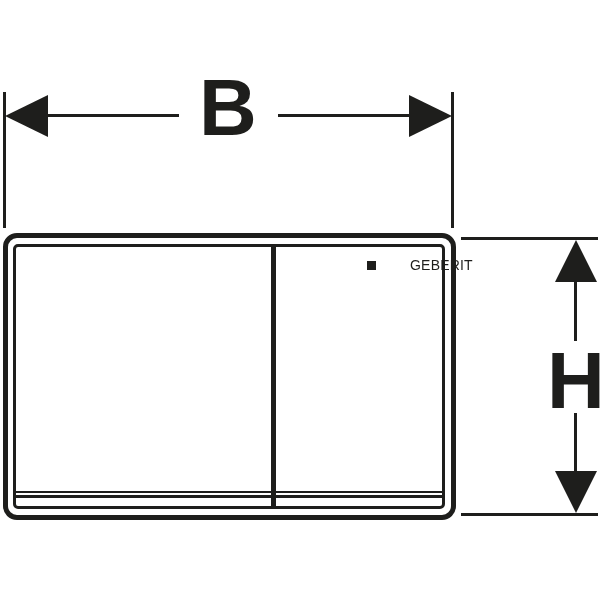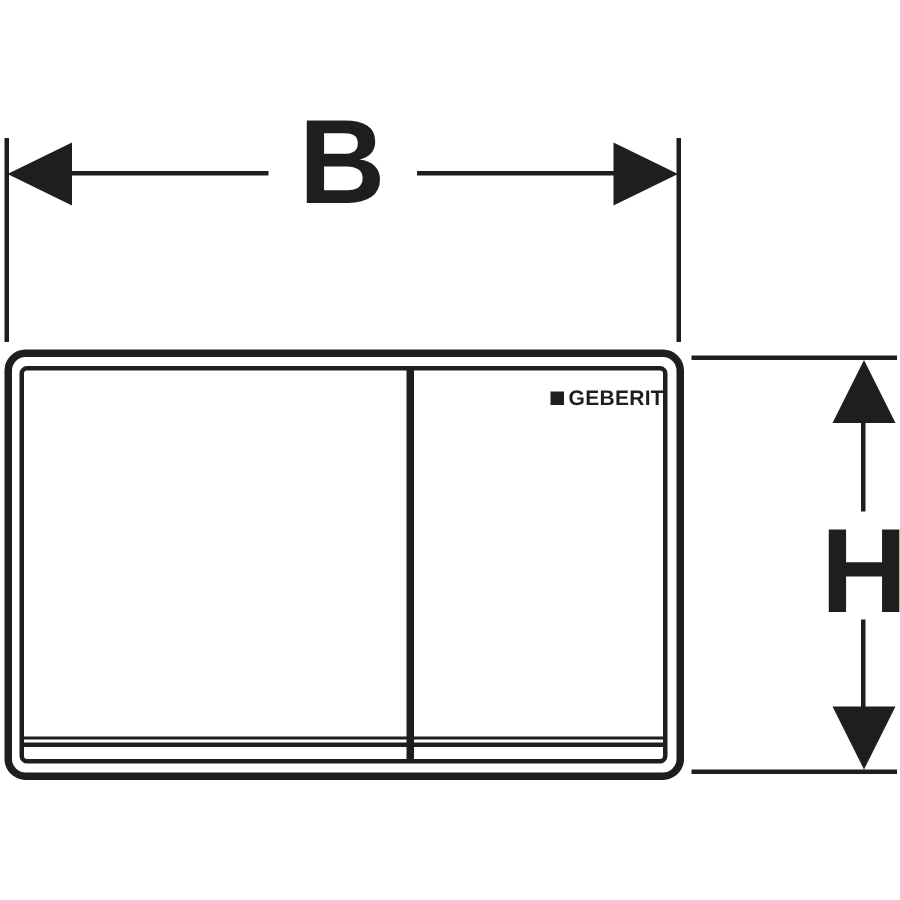--- a/index.html
+++ b/index.html
@@ -30,22 +30,22 @@
     box-sizing:border-box; border:3px solid var(--ink); border-radius:5px;
     background:var(--bg);
   }
   .plate-divider { position:absolute; left:271px; top:246px; width:5px; height:262px; background:var(--ink); }
   .brand-logo {
     position:absolute; left:367px; top:258px;
     display:flex; align-items:center; gap:3px;
   }
   .brand-square { width:9px; height:9px; background:var(--ink); }
   .brand-text {
-    color:var(--ink); font-size:14px; font-weight:bold;
-    letter-spacing:0.2px; line-height:1;
+    color:var(--ink); font-size:14px; font-weight:normal;
+    letter-spacing:0.2px; line-height:1;margin-left:31px;
   }
 </style>
 </head>
 <body>
 
 <div class="canvas">
 
   <div>
     <div class="vline" style="left:3px;  top:92px; height:136px"></div>
     <div class="vline" style="left:451px; top:92px; height:136px"></div>

